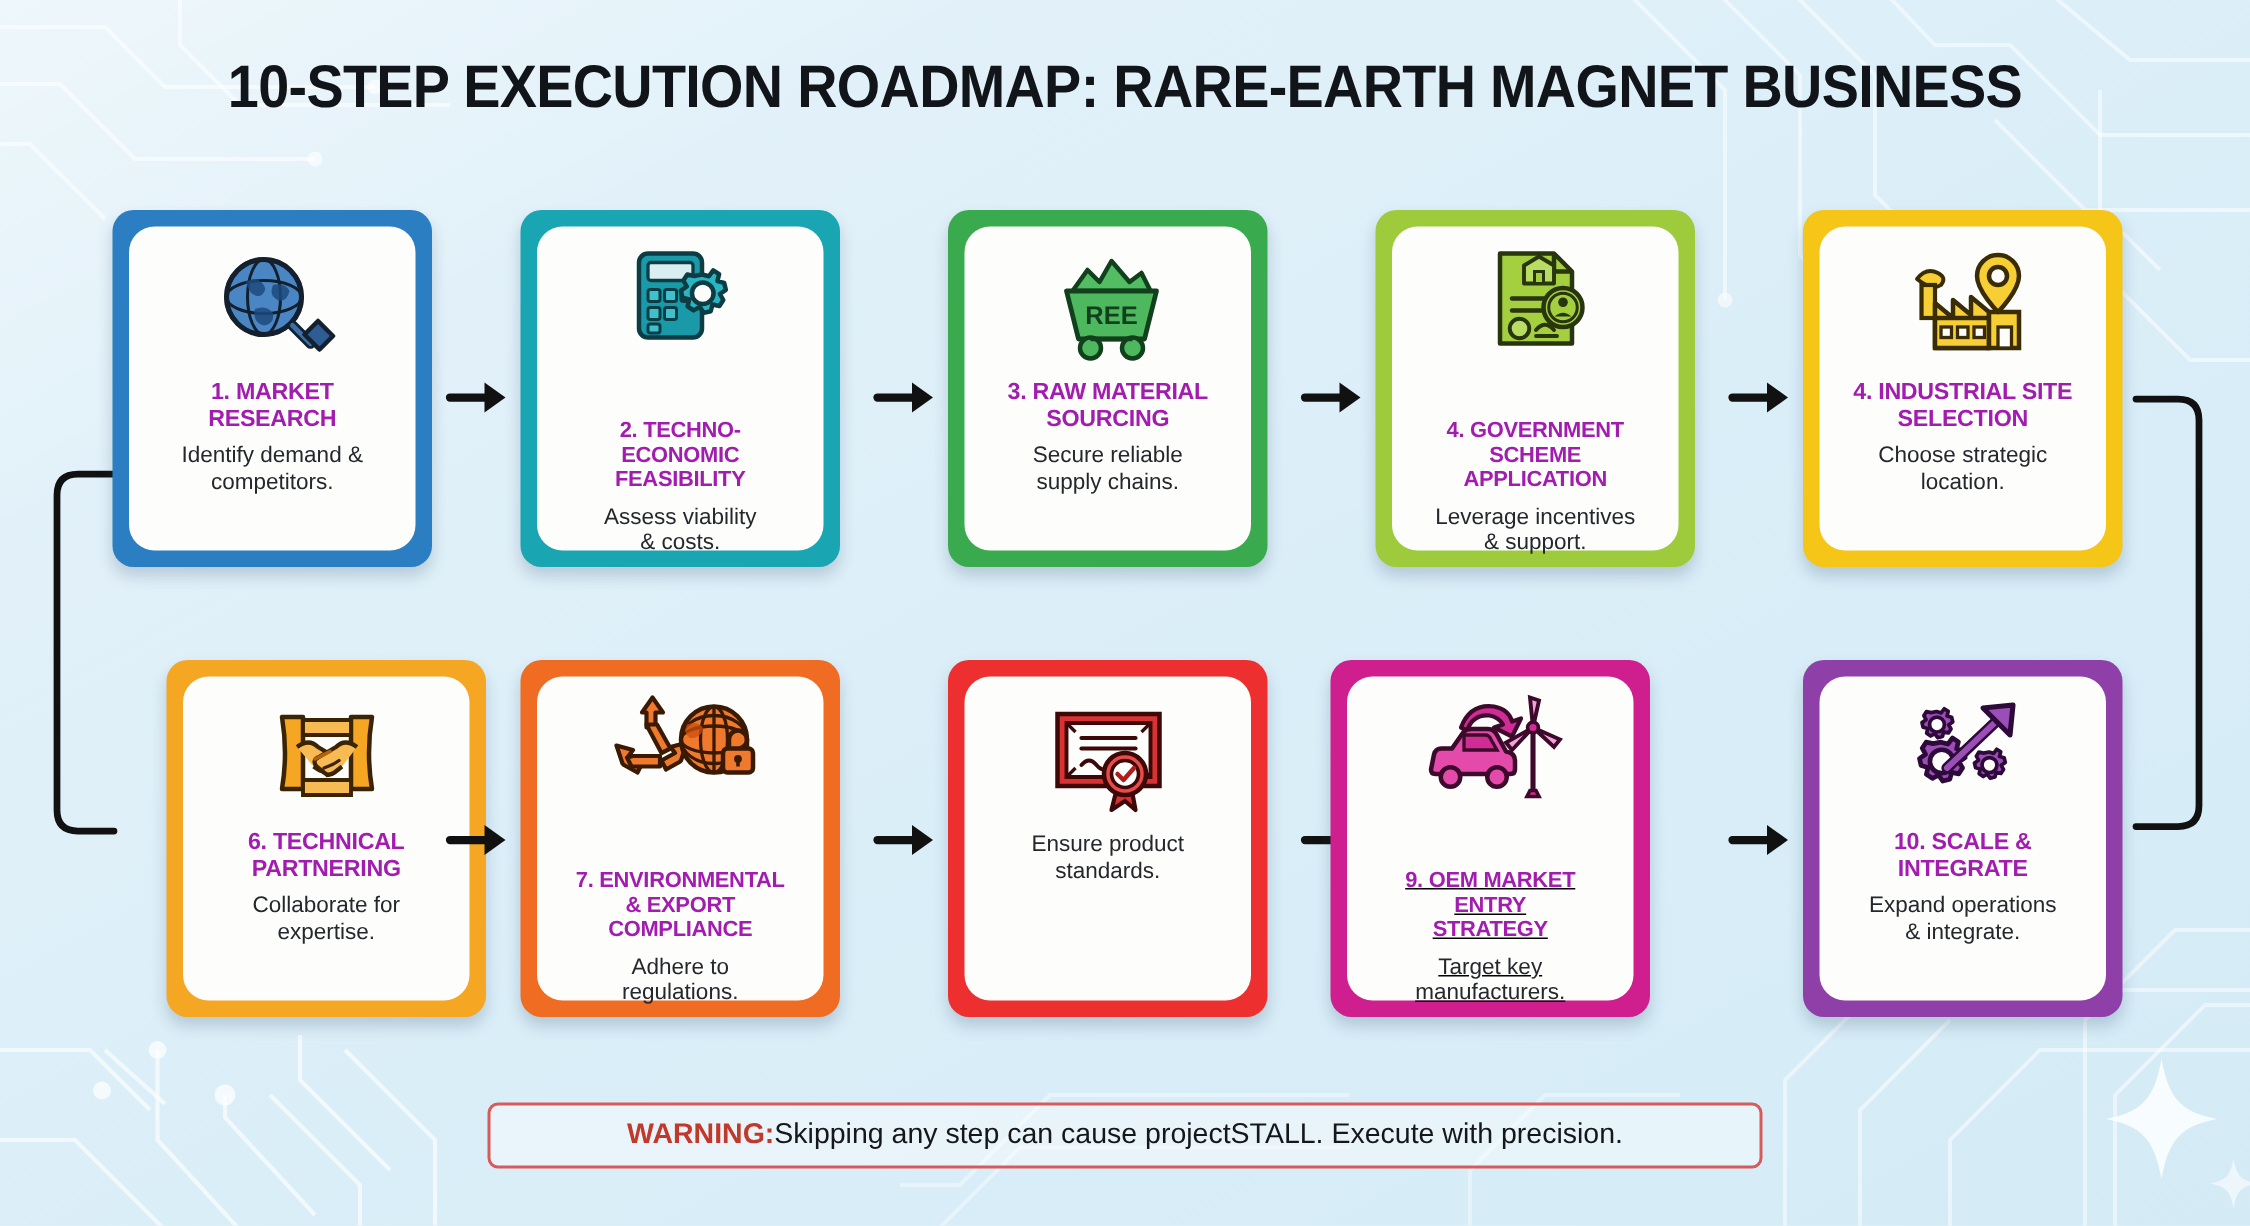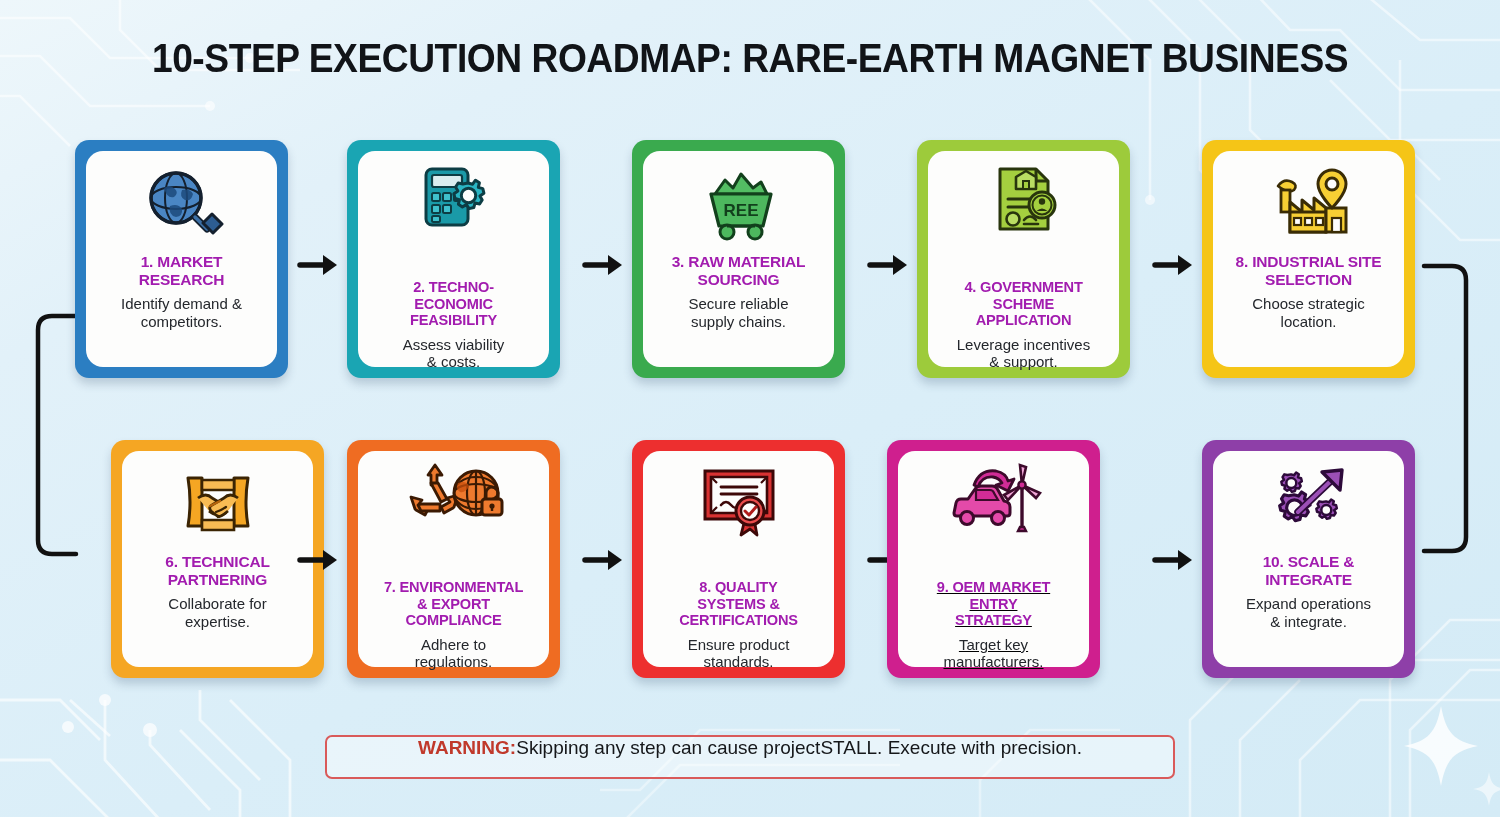--- a/index.html
+++ b/index.html
@@ -77,21 +77,21 @@
 
   
   .warning {
     position:absolute;
     left:325px; top:735px;
     width:850px; height:44px;
     border:2px solid #d95a5a;
     border-radius:7px;
     background:rgba(255,255,255,0.42);
     display:flex;
-    align-items:flex-start;
+    align-items:center;
     justify-content:center;
     font-size:19px;
     color:#15171a;
     z-index:3;
     white-space:nowrap;
   }
   .warning .w-label { color:#c0392b; font-weight:bold; }
   .warning .w-bold { font-weight:normal; }
 </style>
 </head>
@@ -345,21 +345,21 @@
             <rect x="41" y="50" width="7" height="7"></rect>
             <rect x="52" y="50" width="7" height="7"></rect>
           </g>
           <rect x="62" y="40" width="20" height="24" fill="#f7cf34" stroke="#3a2c05" stroke-width="3"></rect>
           <rect x="68" y="50" width="9" height="14" fill="#fdfdfc" stroke="#3a2c05" stroke-width="2.2"></rect>
           <path d="M68,2 a14,14 0 0 1 14,14 c0,10 -14,24 -14,24 c0,0 -14,-14 -14,-24 a14,14 0 0 1 14,-14 Z" fill="#f7cf34" stroke="#3a2c05" stroke-width="3" stroke-linejoin="round"></path>
           <circle cx="68" cy="16" r="6" fill="#fdfdfc" stroke="#3a2c05" stroke-width="3"></circle>
         </svg>
       </div>
       <div class="card-title">
-        <span>8. INDUSTRIAL SITE</span><br>
+        <span>4. INDUSTRIAL SITE</span><br>
         <span>SELECTION</span>
       </div>
       <div class="card-desc">
         <span>Choose strategic</span><br>
         <span>location.</span>
       </div>
     </div>
   </div>
 
   <div class="card" style="left:75px; top:440px; background:#f5a623;margin-left:36px;">
@@ -452,25 +452,20 @@
           <g stroke="#3d0808" stroke-width="2.8" stroke-linecap="round">
             <line x1="26" y1="24" x2="62" y2="24"></line>
             <line x1="26" y1="31" x2="62" y2="31"></line>
           </g>
           <path d="M26,42 q5,-6 10,0 q5,6 10,0" fill="none" stroke="#3d0808" stroke-width="2.6" stroke-linecap="round"></path>
           <path d="M50,56 L46,72 L55,66 L62,72 L59,56 Z" fill="#d93232" stroke="#3d0808" stroke-width="2.8" stroke-linejoin="round"></path>
           <circle cx="55" cy="48" r="14" fill="#e94b4b" stroke="#3d0808" stroke-width="3"></circle>
           <circle cx="55" cy="48" r="9" fill="#fdfdfc" stroke="#3d0808" stroke-width="2.4"></circle>
           <path d="M50,48 l4,4 l7,-8" fill="none" stroke="#b01c1c" stroke-width="3" stroke-linecap="round" stroke-linejoin="round"></path>
         </svg>
-      </div>
-      <div class="card-title small">
-        <span>8. QUALITY</span><br>
-        <span>SYSTEMS &amp;</span><br>
-        <span>CERTIFICATIONS</span>
       </div>
       <div class="card-desc">
         <span>Ensure product</span><br>
         <span>standards.</span>
       </div>
     </div>
   </div>
 
   <div class="arrow" style="left:867px; top:545px;">
     <svg width="44" height="30" viewBox="0 0 44 30">

